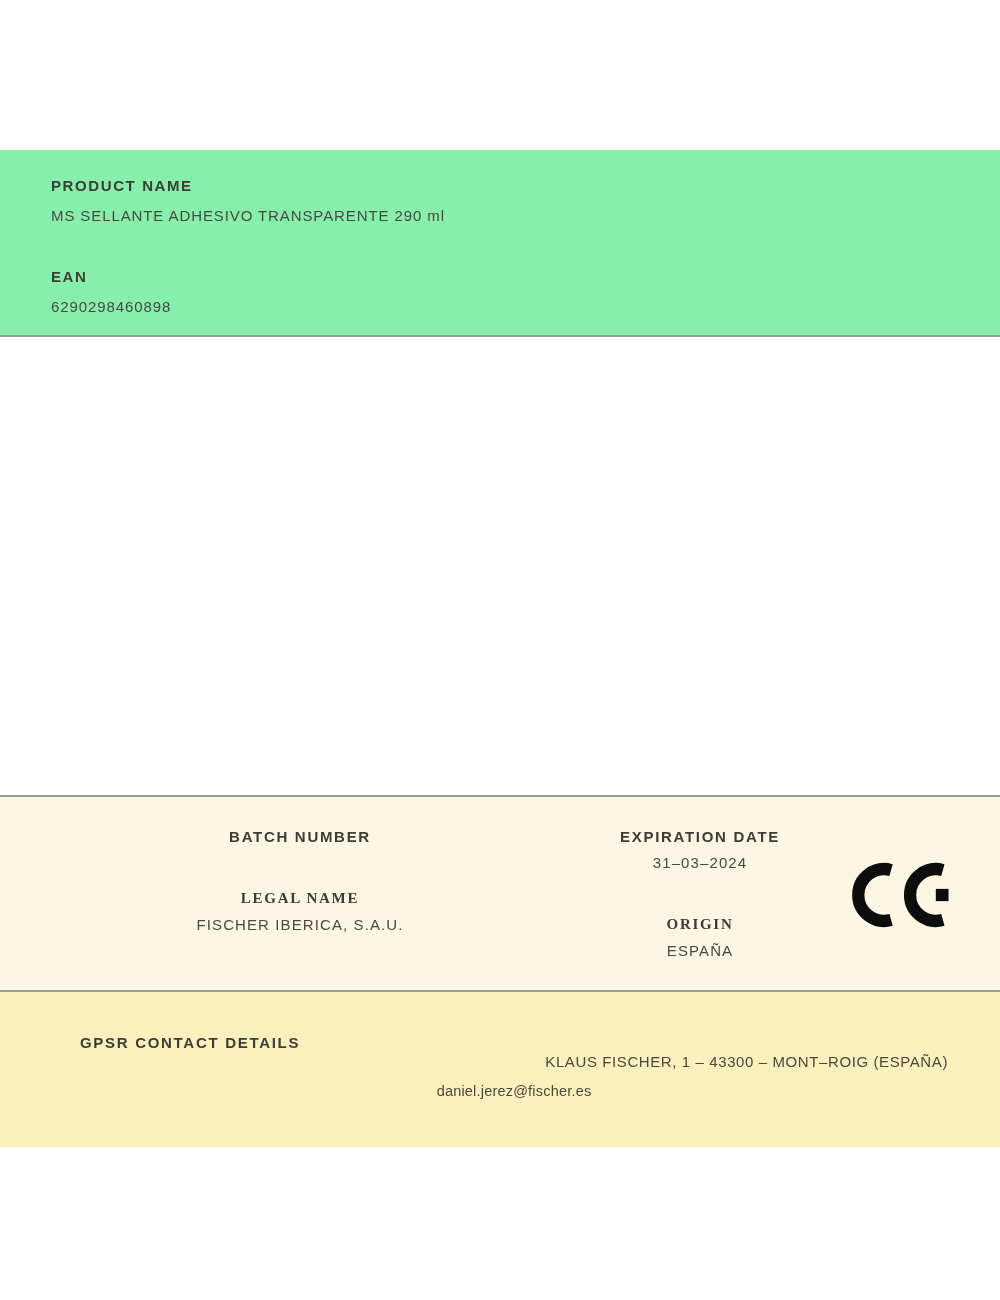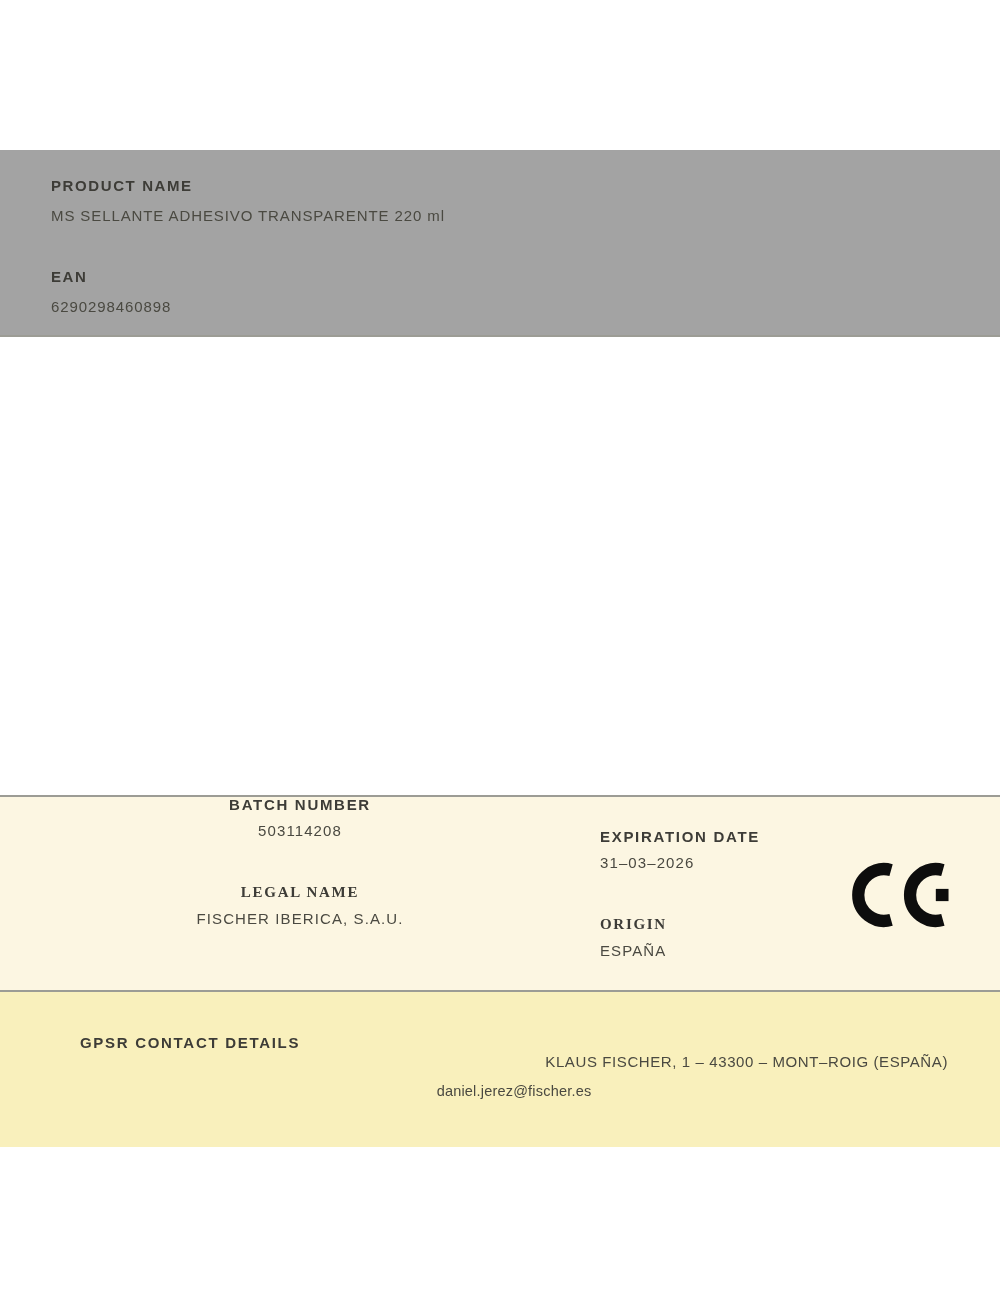--- a/index.html
+++ b/index.html
@@ -14,21 +14,21 @@
     color: #3d3c37;
     overflow: hidden;
   }
   .spacer-top { height: 150px; }
   .spacer-mid { height: 458px; }
 
   
   .sec-product {
     box-sizing: border-box;
     height: 187px;
-    background: #a3a3a3;
+    background: #86efac;
     border-bottom: 2px solid #9c9c95;
     padding: 28px 51px 0 51px;
   }
   .field-label {
     font-size: 15px;
     line-height: 15px;
     font-weight: bold;
     letter-spacing: 1.6px;
     color: #3d3c37;
   }
@@ -43,22 +43,22 @@
 
   
   .sec-compliance {
     box-sizing: border-box;
     height: 197px;
     background: #fcf6e2;
     border-top: 2px solid #9c9c95;
     border-bottom: 2px solid #9c9c95;
     display: flex;
   }
-  .col-a { width: 600px; text-align: center; }
-  .col-b { width: 200px; padding-top: 32px; }
+  .col-a { width: 600px; text-align: center; padding-top: 32px; }
+  .col-b { width: 200px; text-align: center; padding-top: 32px; }
   .col-c { width: 200px; display: flex; justify-content: center; align-items: flex-start; }
   .centered-label {
     font-size: 15px;
     line-height: 15px;
     font-weight: bold;
     letter-spacing: 1.7px;
     color: #3d3c37;
   }
   .centered-value {
     font-size: 15px;
@@ -101,37 +101,36 @@
     margin-top: 14px;
   }
 </style>
 </head>
 <body>
 
 <div class="spacer-top"></div>
 
 <section class="sec-product">
   <div class="field-label">PRODUCT NAME</div>
-  <div class="field-value">MS SELLANTE ADHESIVO TRANSPARENTE 220 ml</div>
+  <div class="field-value">MS SELLANTE ADHESIVO TRANSPARENTE 290 ml</div>
   <div class="field-label gap-block">EAN</div>
   <div class="field-value">6290298460898</div>
 </section>
 
 <div class="spacer-mid"></div>
 
 <section class="sec-compliance">
   <div class="col-a">
     <div class="centered-label">BATCH NUMBER</div>
-    <div class="centered-value">503114208</div>
     <div class="centered-label pair-gap">LEGAL NAME</div>
     <div class="centered-value">FISCHER IBERICA, S.A.U.</div>
   </div>
   <div class="col-b">
     <div class="centered-label">EXPIRATION DATE</div>
-    <div class="centered-value">31–03–2026</div>
+    <div class="centered-value">31–03–2024</div>
     <div class="centered-label pair-gap">ORIGIN</div>
     <div class="centered-value">ESPAÑA</div>
   </div>
   <div class="col-c">
     <div class="ce-wrap">
       <svg width="97" height="66" viewBox="0 0 103 70" aria-hidden="true">
         <path d="M 41.5 8.5 A 27.5 27.5 0 1 0 41.5 61.5" fill="none" stroke="#0d0d0d" stroke-width="13"></path>
         <path d="M 96.5 8.5 A 27.5 27.5 0 1 0 96.5 61.5" fill="none" stroke="#0d0d0d" stroke-width="13"></path>
         <path d="M 89 35 L 102.5 35" fill="none" stroke="#0d0d0d" stroke-width="13"></path>
       </svg>

